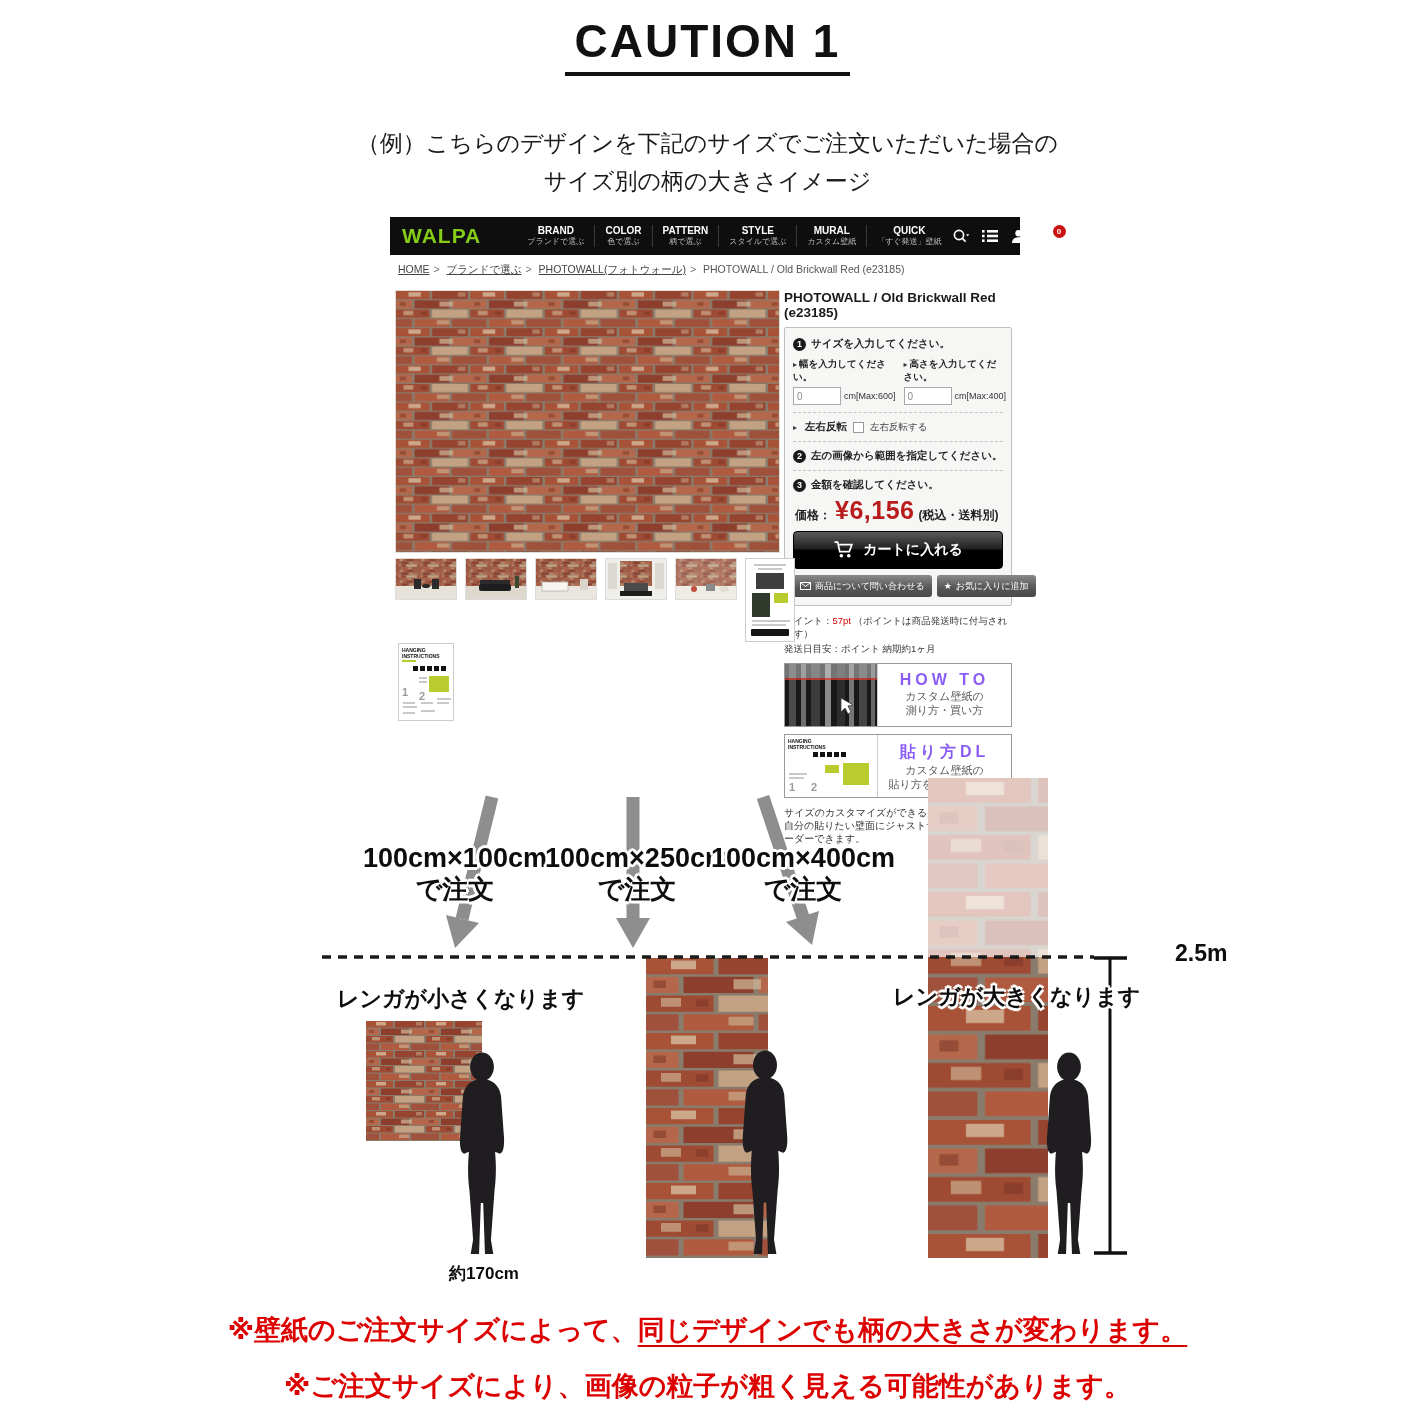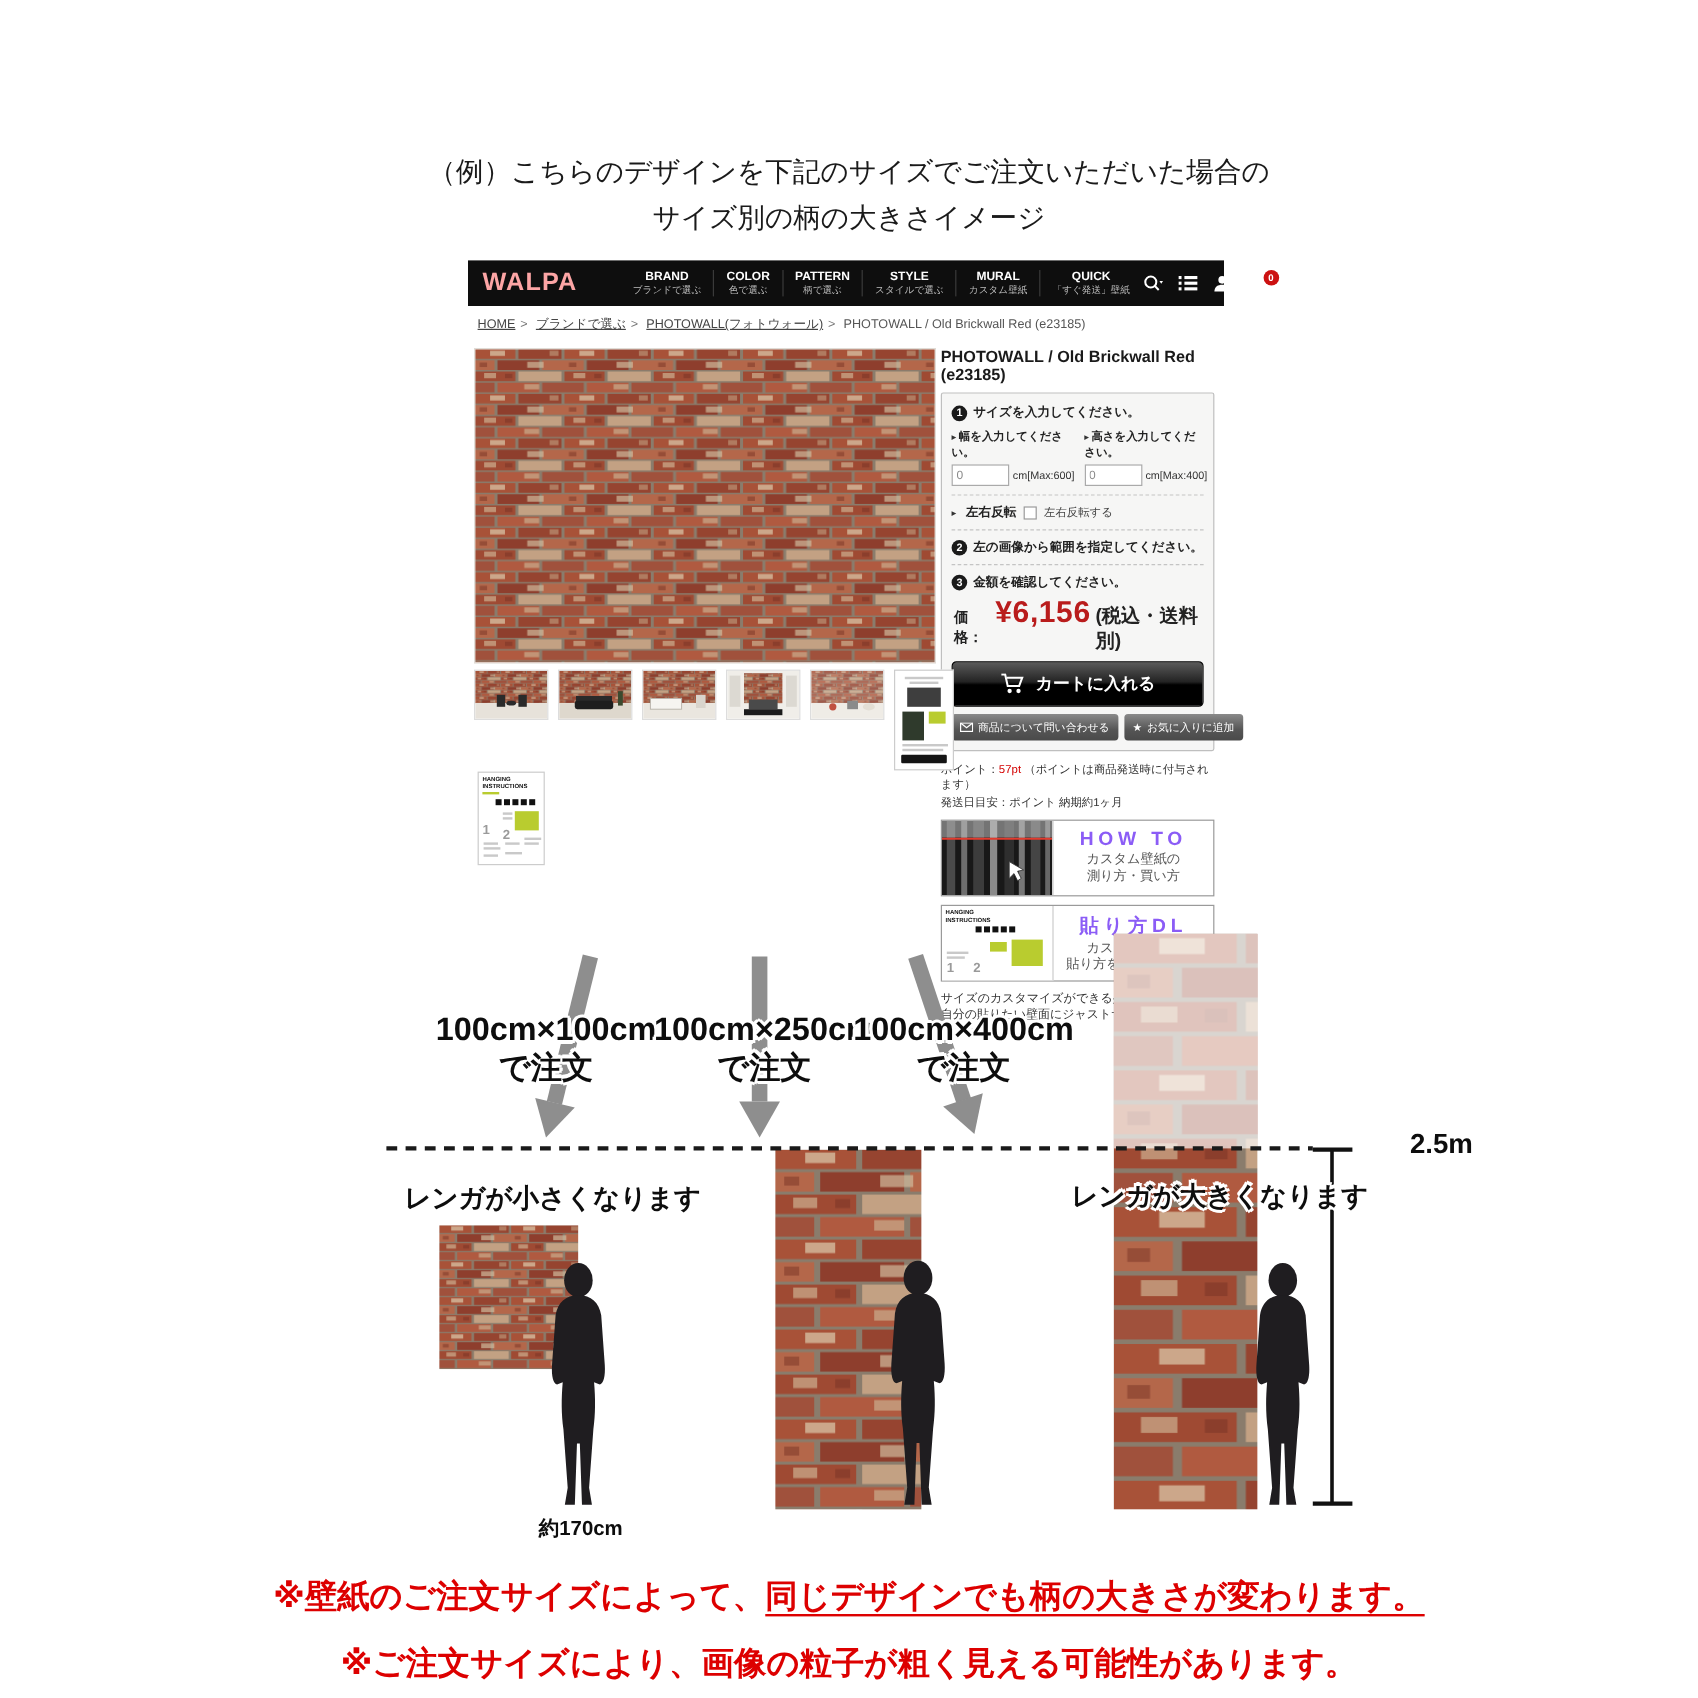--- a/index.html
+++ b/index.html
@@ -7,21 +7,21 @@
   .canvas{position:relative;width:1415px;height:1415px;background:#fff;overflow:hidden;}
   .abs{position:absolute;}
   
   .page-title{top:14px;left:0;width:100%;text-align:center;}
   .page-title span{display:inline-block;font-size:46px;font-weight:800;letter-spacing:2px;color:#111;
     border-bottom:4px solid #111;padding:0 10px 4px 10px;}
   .subtitle{left:0;width:100%;text-align:center;font-size:23px;color:#1a1a1a;}
   
   .shot{left:390px;top:217px;width:630px;height:546px;background:#fff;font-family:"Liberation Sans","DejaVu Sans",sans-serif;}
   .nav{left:0;top:0;width:630px;height:38px;background:#0e0e0e;display:flex;align-items:center;}
-  .logo{color:#fca5a5;font-size:21px;font-weight:800;letter-spacing:1px;padding:0 14px 0 12px;}
+  .logo{color:#84cc16;font-size:21px;font-weight:800;letter-spacing:1px;padding:0 14px 0 12px;}
   .nav-items{display:flex;height:100%;align-items:center;margin-left:22px;}
   .nav-item{padding:0 10px;text-align:center;border-left:1px solid #3a3a3a;cursor:pointer;}
   .nav-item:first-child{border-left:none;}
   .nav-label{color:#fff;font-size:10px;font-weight:700;line-height:12px;}
   .nav-sub{color:#bdbdbd;font-size:8px;line-height:10px;white-space:nowrap;}
   .nav-icons{margin-left:auto;display:flex;align-items:center;gap:11px;padding-right:12px;}
   .nav-ic{position:relative;width:18px;height:18px;display:flex;align-items:center;justify-content:center;cursor:pointer;}
   .badge{position:absolute;right:-9px;top:-2px;width:13px;height:13px;border-radius:50%;background:#cc1111;
     color:#fff;font-size:8px;font-weight:700;display:flex;align-items:center;justify-content:center;}
   .crumbs{left:8px;top:46px;width:614px;font-size:10.5px;color:#555;}
@@ -43,21 +43,21 @@
   .sizeinput{width:48px;height:18px;border:1px solid #aaa;background:#fff;font-size:10px;color:#888;padding:0 3px;box-sizing:border-box;}
   .unit{font-size:9px;color:#333;}
   .dashsep{border-top:1px dashed #c4c4c4;margin:7px 0;}
   .fliprow{display:flex;align-items:center;gap:6px;font-size:10px;}
   .fliplabel{font-weight:700;color:#222;font-size:10.5px;}
   .cb{width:9px;height:9px;border:1px solid #999;background:#fff;display:inline-block;}
   .cblabel{color:#444;font-size:9.5px;}
   .pricerow{display:flex;align-items:baseline;gap:4px;margin:4px 0 6px 2px;}
   .pricelabel{font-size:12px;font-weight:700;color:#222;}
   .priceval{font-size:25px;font-weight:800;color:#b91c1c;letter-spacing:0.5px;}
-  .pricenote{font-size:16px;font-weight:700;color:#222;}
+  .pricenote{font-size:12px;font-weight:700;color:#222;}
   .cartbtn{width:210px;height:38px;border-radius:4px;background:linear-gradient(#5a5a5a 0%,#232323 45%,#000 52%,#000 100%);
     color:#fff;font-size:14px;font-weight:700;display:flex;align-items:center;justify-content:center;gap:8px;cursor:pointer;
     border:1px solid #000;box-sizing:border-box;}
   .btnrow{display:flex;gap:5px;margin-top:6px;}
   .smallbtn{height:22px;border-radius:3px;background:linear-gradient(#8a8a8a,#555 60%,#4a4a4a);color:#fff;font-size:9px;
     display:flex;align-items:center;justify-content:center;gap:4px;cursor:pointer;padding:0 7px;white-space:nowrap;}
   .points{font-size:9.5px;color:#333;margin-top:9px;}
   .pt-red{color:#d40000;}
   .shipping{font-size:9.5px;color:#333;margin-top:2px;}
   .infobox{width:228px;height:64px;border:1px solid #9a9a9a;background:#fff;display:flex;margin-top:7px;cursor:pointer;box-sizing:border-box;}
@@ -135,20 +135,21 @@
       <ellipse cx="30" cy="12.5" rx="10" ry="12" fill="#1f1d20"></ellipse>
       <path fill="#1f1d20" d="M30 23 C21 23 15.5 28 14 37 L11.5 72 C11 80 12.5 86 15.5 85.5 L19 84
         C18 96 18 106 19.5 117 L22.5 158 L20.5 170 L27.5 170 L29 127 L31 127 L32.5 170 L39.5 170
         L37.5 158 L40.5 117 C42 106 42 96 41 84 L44.5 85.5 C47.5 86 49 80 48.5 72 L46 37 C44.5 28 39 23 30 23 Z"></path>
     </g>
   </defs>
 </svg>
 
 <div class="canvas">
 
+  <div class="abs page-title"><span>CAUTION 1</span></div>
   <div class="abs subtitle" style="top:128px;">（例）こちらのデザインを下記のサイズでご注文いただいた場合の</div>
   <div class="abs subtitle" style="top:166px;">サイズ別の柄の大きさイメージ</div>
 
   <div class="abs shot">
 
     <div class="abs nav">
       <div class="logo">WALPA</div>
       <div class="nav-items">
         <div class="nav-item">
           <div class="nav-label">BRAND</div>

